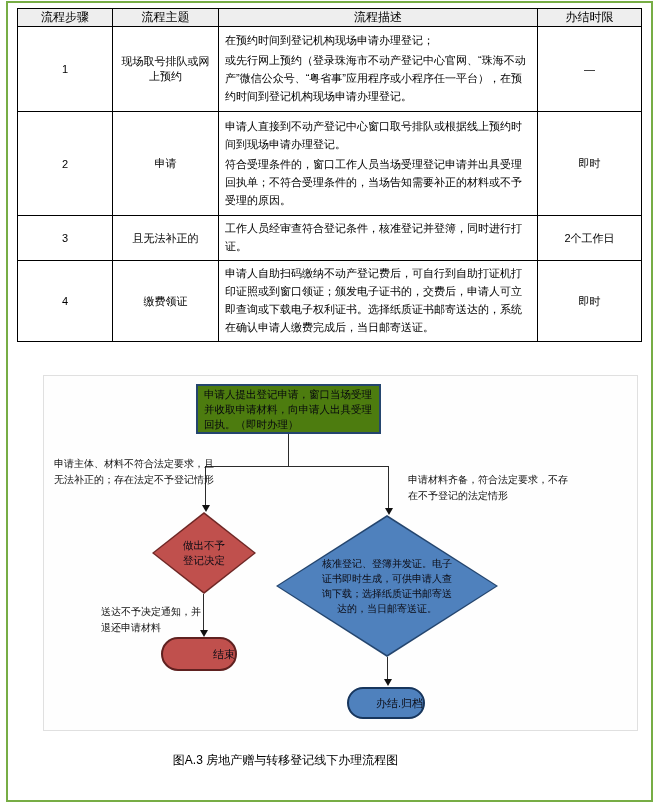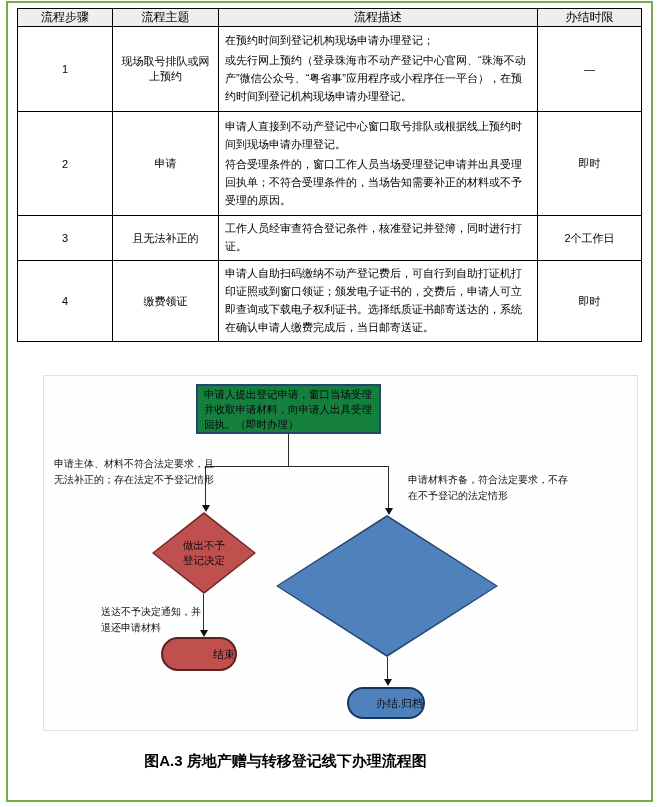--- a/index.html
+++ b/index.html
@@ -15,40 +15,40 @@
   td.c-desc { font-size:11px; line-height:18px; padding:3px 6px; text-align:left; }
   td.c-desc p { margin:0 0 2px 0; }
   tr.r1 td { height:85px; } tr.r2 td { height:104px; } tr.r3 td { height:40px; } tr.r4 td { height:71px; }
 
   .note { position:absolute; left:28px; top:347px; font-size:12px; }
   .note .note-label { font-weight:bold; }
 
   
   .flow { position:absolute; left:43px; top:375px; width:595px; height:356px; border:1px solid #e0e0e0; background:#fefefe; }
   .shape-text { position:absolute; display:flex; align-items:center; justify-content:center; text-align:center; font-size:10.5px; line-height:15px; color:#0b0b14; }
-  .start-box { position:absolute; left:152px; top:8px; width:185px; height:50px; background:#15803d; border:2px solid #24456e; padding:3px 6px; font-size:10.5px; line-height:15px; text-align:left; color:#06060e; display:flex; align-items:center; }
+  .start-box { position:absolute; left:152px; top:8px; width:185px; height:50px; background:#4d7c0f; border:2px solid #24456e; padding:3px 6px; font-size:10.5px; line-height:15px; text-align:left; color:#06060e; display:flex; align-items:center; }
   .vline { position:absolute; width:1px; background:#2b2b2b; }
   .hline { position:absolute; height:1px; background:#2b2b2b; }
   .arrow-down { position:absolute; width:0; height:0; border-left:4px solid transparent; border-right:4px solid transparent; border-top:7px solid #111; }
   .flabel { position:absolute; font-size:10px; line-height:16px; color:#111; text-align:left; }
   .diamond-outer { position:absolute; clip-path:polygon(50% 0,100% 50%,50% 100%,0 50%); }
   .diamond-inner { position:absolute; inset:2px; clip-path:polygon(50% 0,100% 50%,50% 100%,0 50%); }
   .reject-outer { left:108px; top:136px; width:104px; height:82px; background:#6e2725; }
   .reject-inner { background:#c0504d; }
   .approve-outer { left:232px; top:139px; width:222px; height:142px; background:#24456e; }
   .approve-inner { background:#4f81bd; }
   .reject-text { left:108px; top:136px; width:104px; height:82px; }
   .reject-text span { display:block; width:48px; }
   .approve-text { left:232px; top:139px; width:222px; height:142px; font-size:10px; line-height:15px; }
   .approve-text span { display:block; width:132px; }
   .pill { position:absolute; display:flex; align-items:center; justify-content:flex-end; font-size:11px; color:#0b0b14; }
   .end-pill { left:117px; top:261px; width:76px; height:34px; background:#c0504d; border:2px solid #5f2120; border-radius:17px; }
   .archive-pill { left:303px; top:311px; width:78px; height:32px; background:#4f81bd; border:2px solid #17365d; border-radius:16px; }
 
-  .caption { position:absolute; left:0; top:752px; width:571px; text-align:center; font-size:15px; font-weight:bold; }
+  .caption { position:absolute; left:0; top:752px; width:571px; text-align:center; font-size:12px; font-weight:normal; }
 </style>
 </head>
 <body>
 
 <div class="page">
   <div class="frame"></div>
 
   <table class="proc">
     <colgroup>
         <col style="width:95px">
@@ -122,20 +122,23 @@
     <div class="diamond-outer reject-outer">
       <div class="diamond-inner reject-inner"></div>
     </div>
     <div class="shape-text reject-text">
       <span>做出不予登记决定</span>
     </div>
 
     <div class="diamond-outer approve-outer">
       <div class="diamond-inner approve-inner"></div>
     </div>
+    <div class="shape-text approve-text">
+      <span>核准登记、登簿并发证。电子证书即时生成，可供申请人查询下载；选择纸质证书邮寄送达的，当日邮寄送证。</span>
+    </div>
 
     <div class="vline" style="left:159px; top:218px; height:37px;"></div>
     <div class="arrow-down" style="left:156px; top:254px;"></div>
     <div class="flabel" style="left:57px; top:228px; width:100px;">送达不予决定通知，并退还申请材料</div>
     <div class="pill end-pill">
       <span>结束</span>
     </div>
 
     <div class="vline" style="left:343px; top:281px; height:23px;"></div>
     <div class="arrow-down" style="left:340px; top:303px;"></div>

